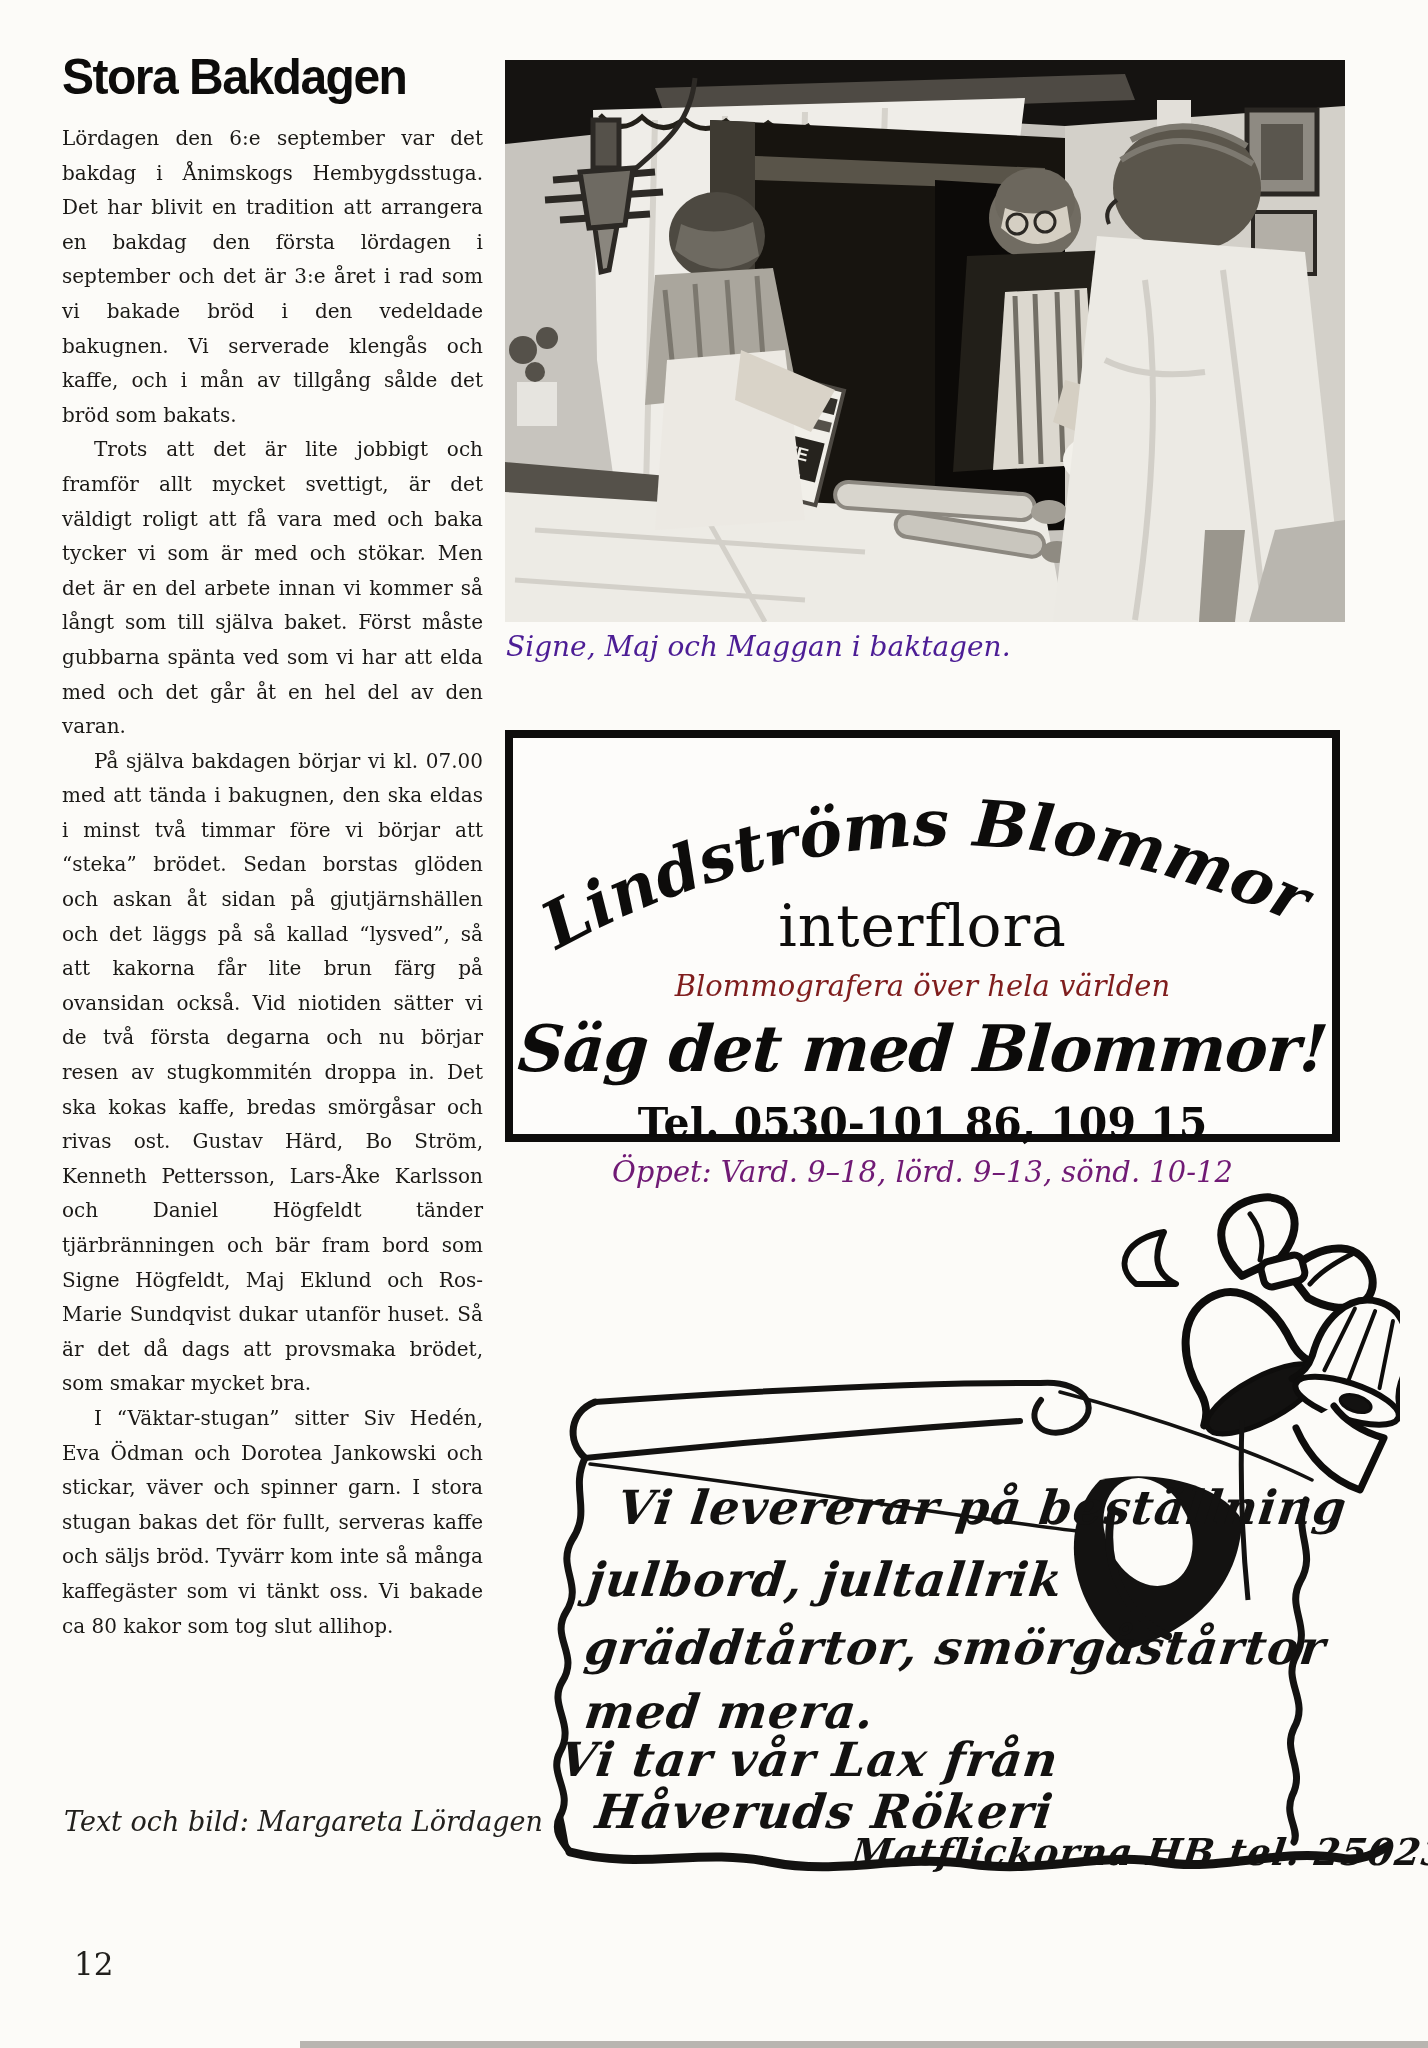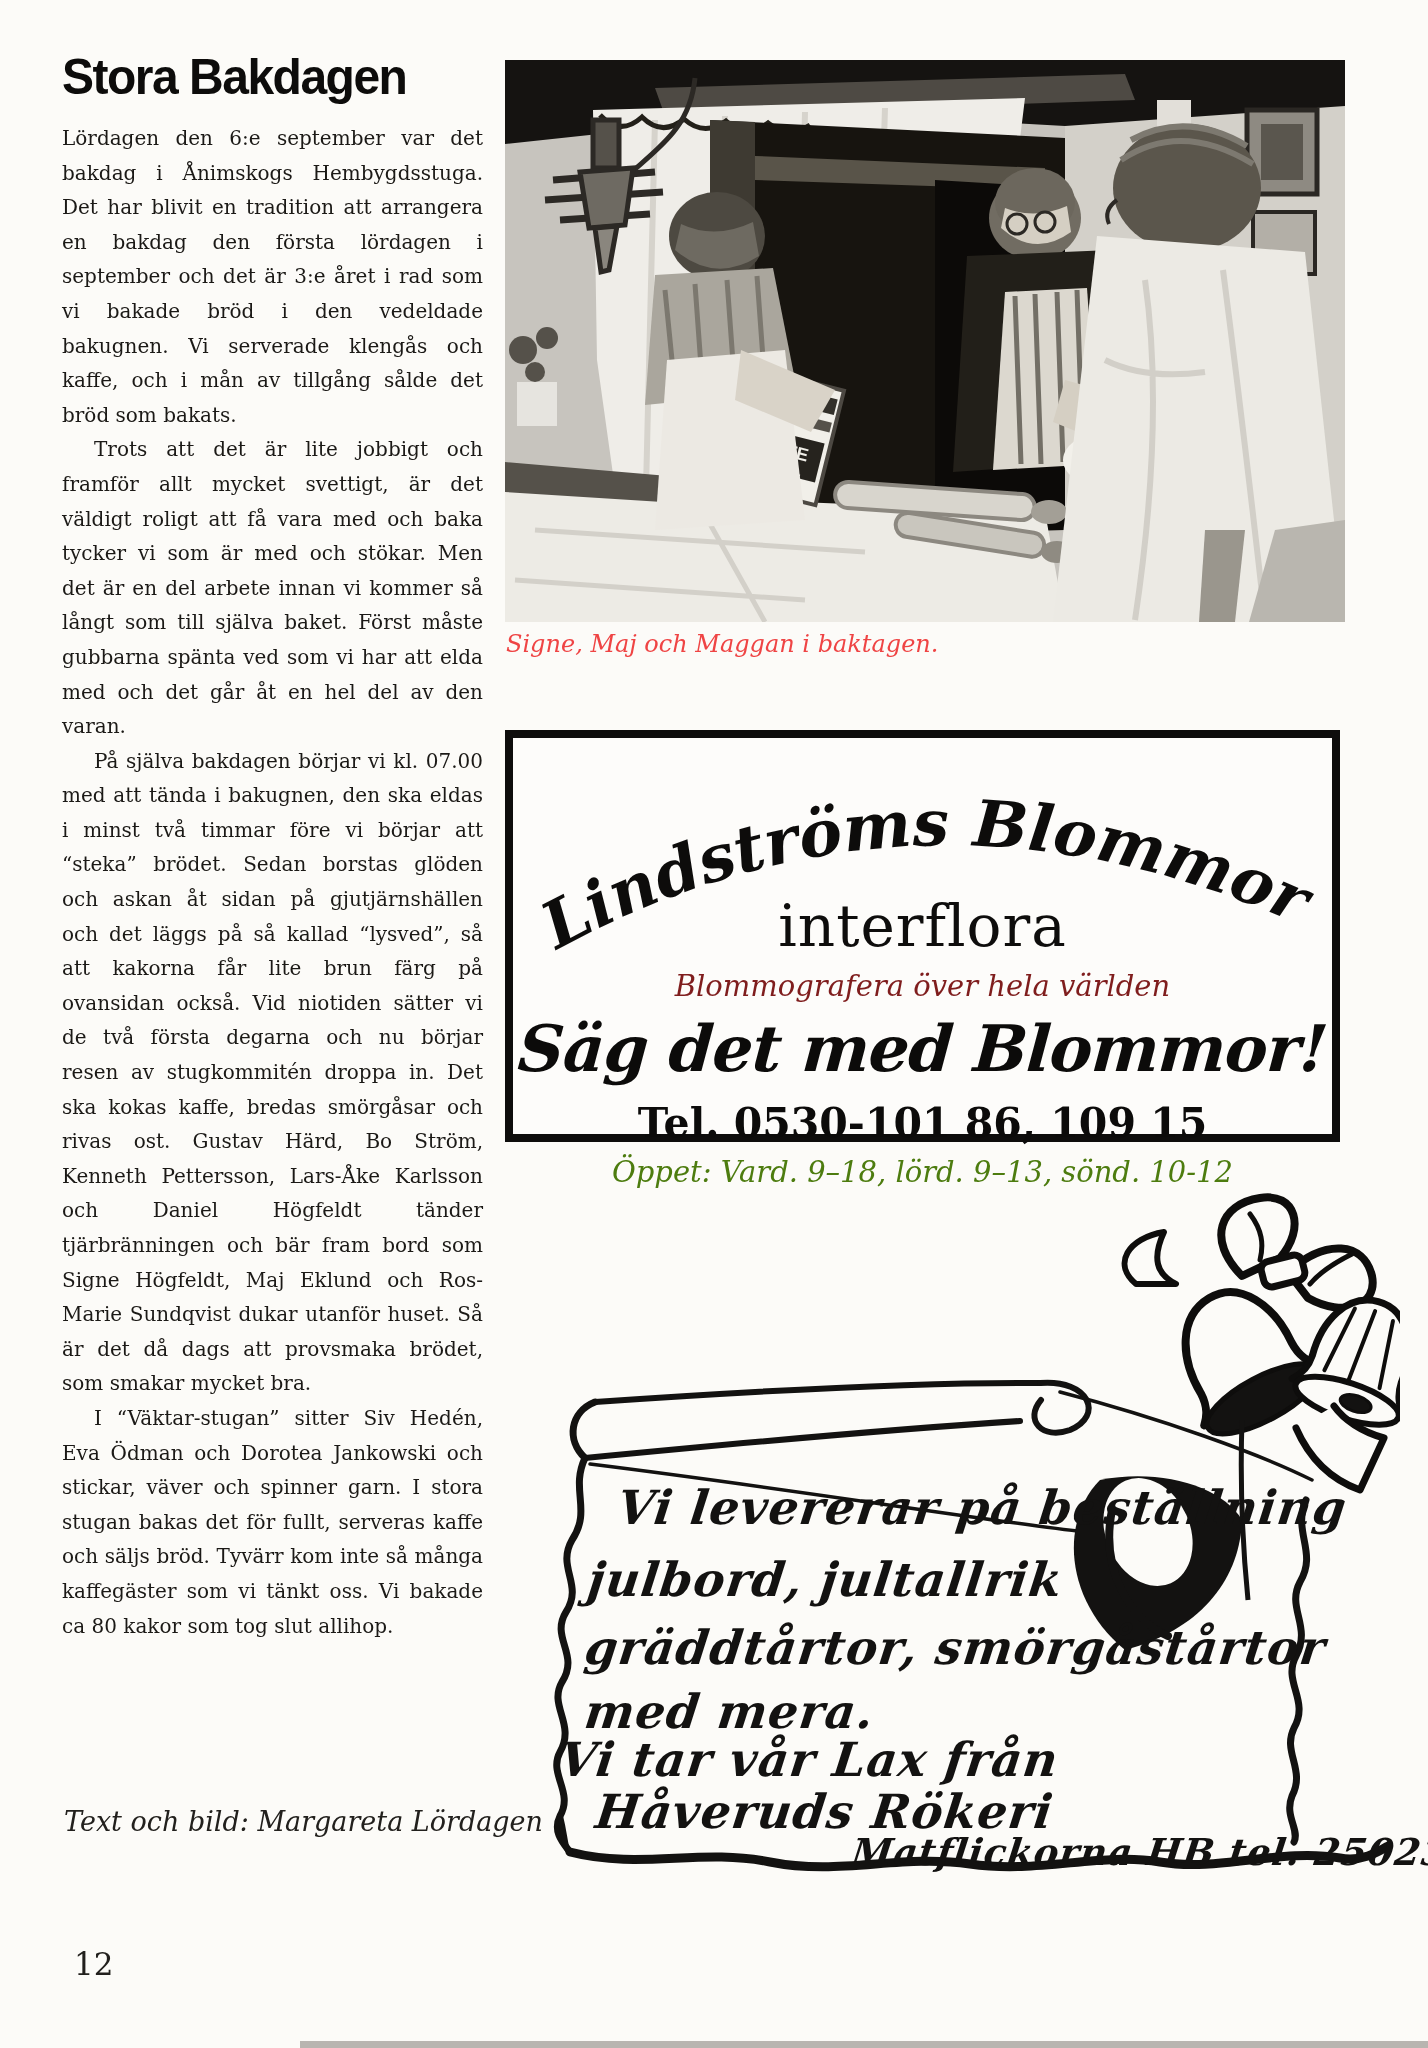--- a/index.html
+++ b/index.html
@@ -30,21 +30,21 @@
     font-size:31px; color:#22201d;
   }
   
   .photo{
     position:absolute; left:505px; top:60px; width:840px; height:562px;
     background:#c9c6c0; overflow:hidden;
   }
   .photo svg{display:block;}
   .caption{
     position:absolute; left:506px; top:630px; width:820px;
-    font-style:italic; font-size:24px; color:#ef4444;
+    font-style:italic; font-size:28px; color:#4c1d95;
   }
   
   .adbox{
     position:absolute; left:505px; top:730px; width:835px; height:412px;
     border:8px solid #0e0d0c; background:#fdfcfa; box-sizing:border-box;
     text-align:center;
   }
   .adbox .arch{margin-top:8px;}
   .adbox .interflora{
     font-size:58px; letter-spacing:1px; color:#0e0d0c;
@@ -55,21 +55,21 @@
   }
   .adbox .slogan{
     font-style:italic; font-weight:700; font-size:64px; line-height:1;
     margin-top:14px; letter-spacing:-1px; color:#0c0b0a;
     transform:skewX(-4deg);
   }
   .adbox .phone{
     font-weight:700; font-size:41px; margin-top:18px; color:#0c0b0a;
   }
   .adbox .hours{
-    font-style:italic; font-size:29px; margin-top:8px; color:#4d7c0f;
+    font-style:italic; font-size:29px; margin-top:8px; color:#701a75;
   }
   
   .scrollad{
     position:absolute; left:500px; top:1180px; width:900px; height:740px;
   }
   .scrollad svg{position:absolute; left:0; top:0;}
   .callig{
     position:absolute; white-space:nowrap;
     font-family:"DejaVu Serif", serif; font-style:italic; font-weight:600;
     font-size:47px; color:#131211; transform:skewX(-7deg);

